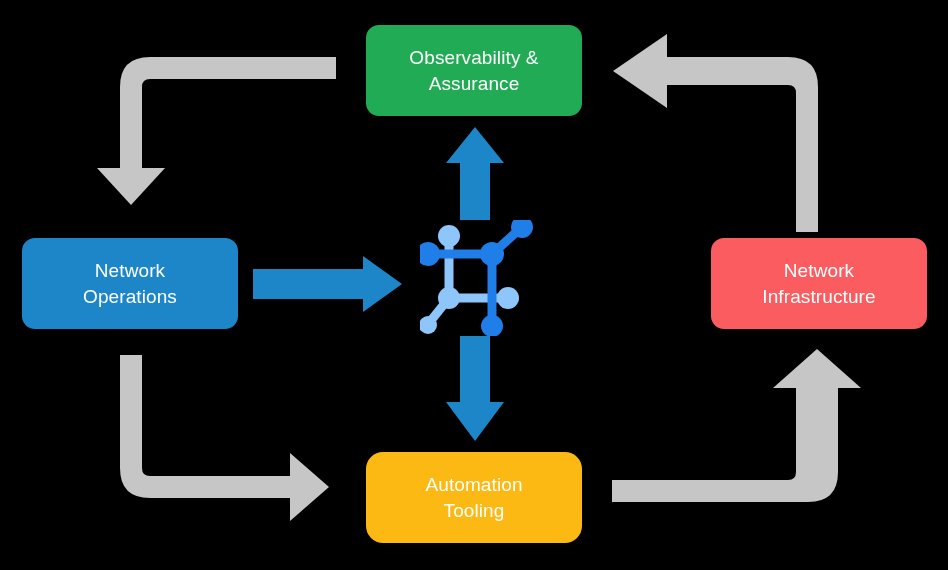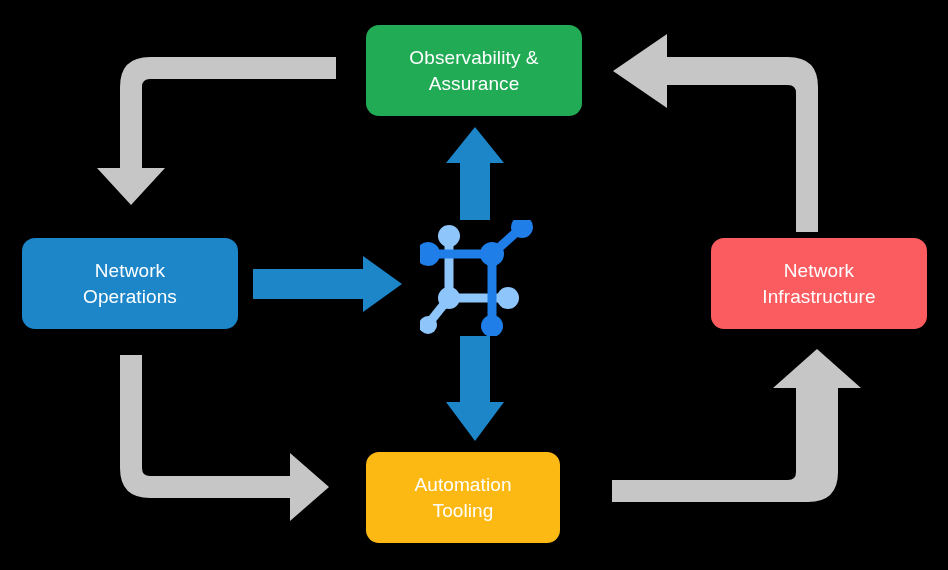--- a/index.html
+++ b/index.html
@@ -17,21 +17,21 @@
     border-radius:13px;
     box-sizing:border-box;
     padding:6px 10px;
     white-space:pre-line;
     letter-spacing:.1px;
   }
 
   #box-observability{ left:366px; top:25px;  width:216px; height:91px; background:#22ab55; }
   #box-operations  { left:22px;  top:238px; width:216px; height:91px; background:#1c86c9; }
   #box-infrastructure{ left:711px; top:238px; width:216px; height:91px; background:#fb5c60; }
-  #box-automation  { left:366px; top:452px; width:194px; height:91px; background:#fcb913; }
+  #box-automation  { left:366px; top:452px; width:216px; height:91px; background:#fcb913;border-radius:17px; }
 
   svg#arrows{position:absolute;left:0;top:0;width:948px;height:570px;overflow:visible;}
 
   #net-icon{position:absolute;left:420px;top:220px;width:116px;height:116px;}
 </style>
 </head>
 <body>
 
 <div id="stage">
 

